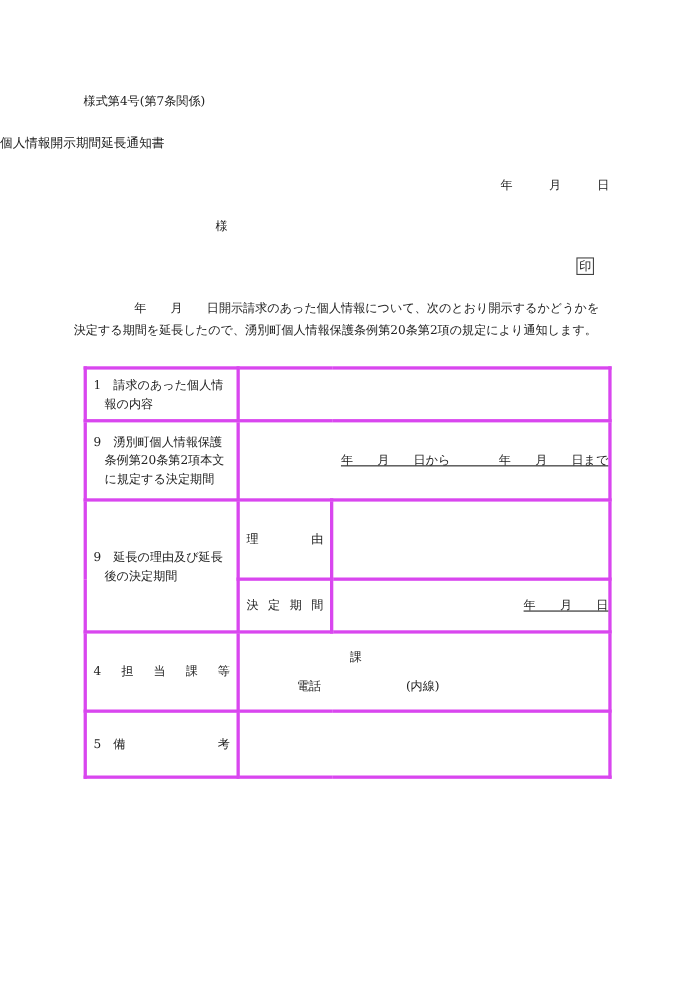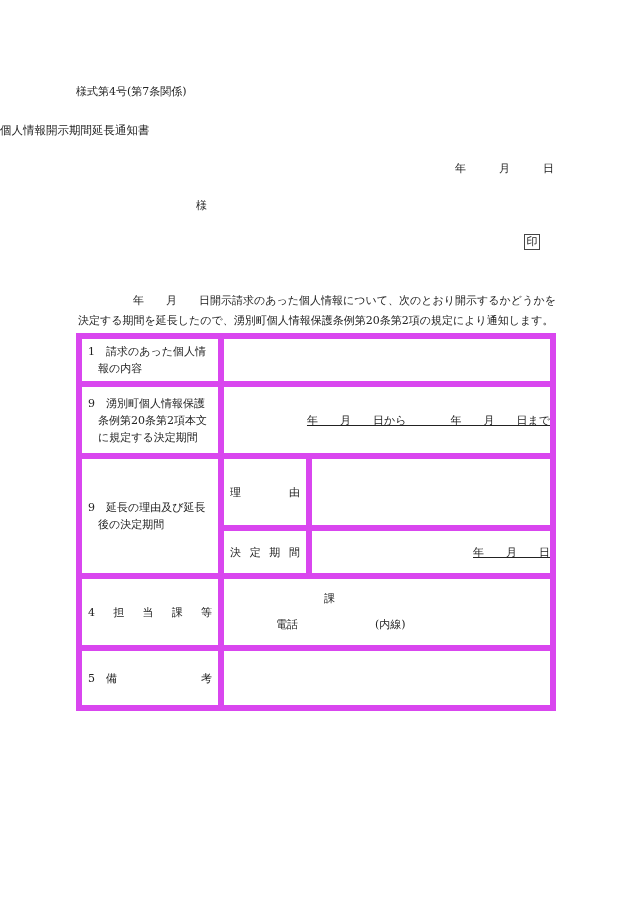--- a/index.html
+++ b/index.html
@@ -11,27 +11,27 @@
     position: relative;
     overflow: hidden;
   }
   .abs { position: absolute; white-space: nowrap; }
   .form-no { left: 76px; top: 84px; font-size: 11px; }
   .title { left: 0; width: 630px; text-align: left; top: 123px; font-size: 11.5px; }
   .date-line { left: 455px; top: 161px; font-size: 11px; }
   .date-line span { display: inline-block; }
   .addressee { left: 196px; top: 198px; font-size: 11px; }
   .seal { left: 524px; top: 234px; width: 14px; height: 14px; border: 1px solid #444; font-size: 11px; line-height: 14px; text-align: center; }
-  .body-text { left: 78px; top: 271px; width: 480px; font-size: 11px; line-height: 20px; white-space: normal; margin-top: 20px; }
+  .body-text { left: 67px; top: 271px; width: 480px; font-size: 11px; line-height: 20px; white-space: normal; }
   table.form {
     position: absolute; left: 76px; top: 333px;
     width: 480px; border-collapse: collapse;
     font-size: 11px;
   }
-  table.form td { border: 6px solid #d946ef; vertical-align: middle; padding: 0; }
+  table.form td { border: 3px solid #d946ef; vertical-align: middle; padding: 0; }
   .lab { width: 124px; padding: 0 6px !important; line-height: 17px; }
   .lab .hang { padding-left: 10px; text-indent: -10px; display: block; }
   .sub { width: 70px; padding: 0 6px !important; }
   .justify { display: flex; justify-content: space-between; }
   .center { text-align: right; text-decoration: underline; }
 </style>
 </head>
 <body>
 
 <div class="abs form-no">様式第4号(第7条関係)</div>

